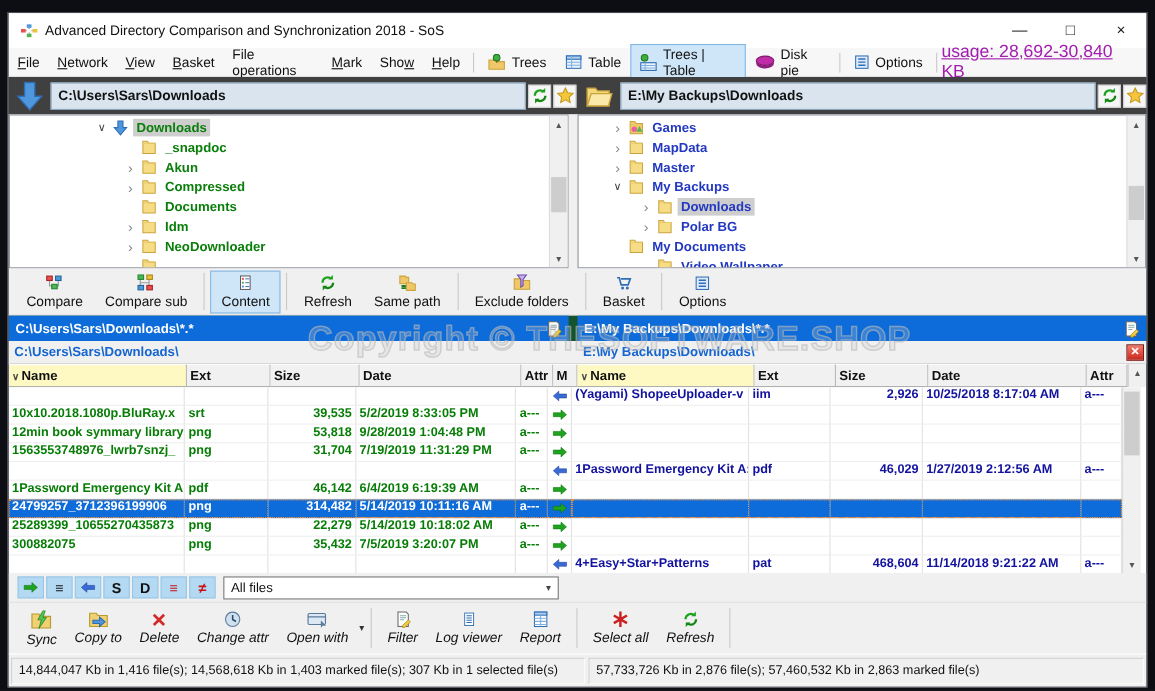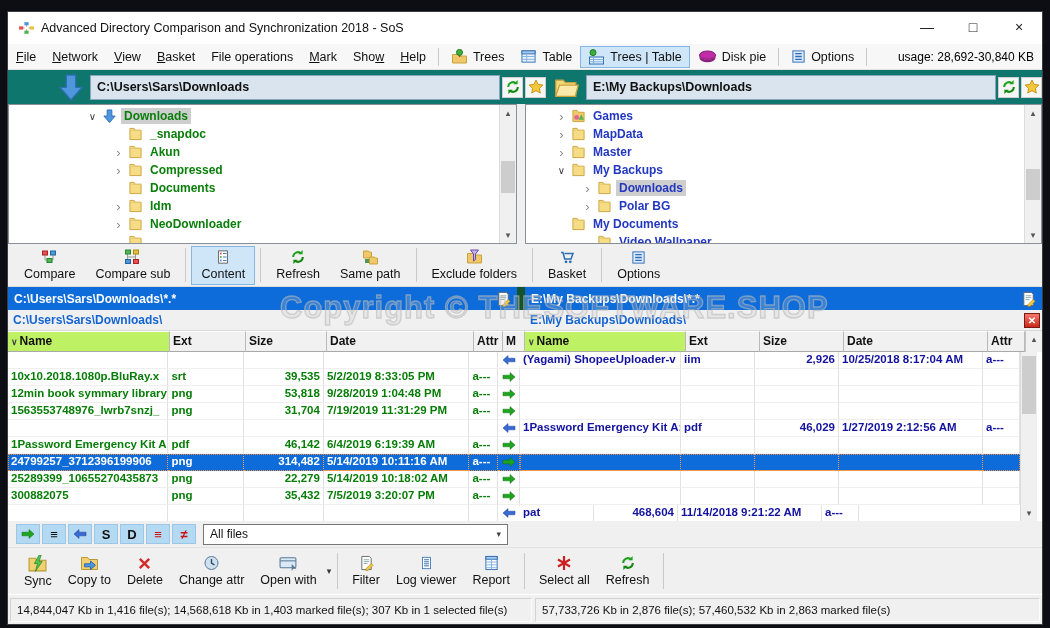--- a/index.html
+++ b/index.html
@@ -12,26 +12,26 @@
   .titlebar .ttl { font-size:12.5px; color:#111; }
   .wincontrols { margin-left:auto; display:flex; height:100%; }
   .wincontrols span { width:46px; text-align:center; line-height:30px; font-size:14px; color:#222; }
 
   
   .menubar { height:26px; background:#f7f7f7; border-bottom:1px solid #e3e3e3; display:flex; align-items:center; font-size:12.5px; flex:0 0 auto; }
   .menubar .mitem { padding:3px 8px; color:#111; }
   .vsep { width:1px; height:18px; background:#c9c9c9; margin:0 4px; }
   .vbtn { display:flex; align-items:center; gap:5px; padding:2px 7px; border:1px solid transparent; font-size:12.5px; color:#111; }
   .vbtn.sel { background:#cfe6f8; border-color:#86b7e2; }
-  .usage { margin-left:auto; font-size:12px; color:#000000; padding-right:8px; }
+  .usage { margin-left:auto; font-size:16px; color:#a21caf; padding-right:8px;text-decoration:underline; }
   .ic { display:inline-flex; align-items:center; justify-content:center; }
   .ic svg { display:block; }
 
   
-  .pathrow { height:34px; display:flex; align-items:flex-end; flex:0 0 auto; background:#0f766e;padding-left:44px; }
+  .pathrow { height:34px; display:flex; align-items:flex-end; flex:0 0 auto; background:#404040; }
   .pathhalf { display:flex; align-items:center; height:100%; }
   .pathhalf.lft { width:517px; } .pathhalf.rgt { width:517px; }
   .bigic { width:38px; display:flex; justify-content:center; }
   .pathinput { flex:1; height:25px; background:#d9e4ee; border:1px solid #8aa6bd; font-size:12.5px; font-weight:bold; color:#111; line-height:23px; padding-left:6px; overflow:hidden; white-space:nowrap; }
   .pbtn { width:21px; height:21px; margin-left:2px; display:flex; align-items:center; justify-content:center; background:#f6f6f6; border:1px solid #cfcfcf; }
 
   
   .treesrow { height:140px; display:flex; flex:0 0 auto; }
   .treepane { background:#fff; border:1px solid #8a8f98; display:flex; overflow:hidden; }
   .treepane.lft { width:509px; } .treesplit { width:8px; background:#f0f0f0; } .treepane.rgt { width:517px; }
@@ -68,43 +68,43 @@
   .subrow { height:21px; display:flex; flex:0 0 auto; background:#f0f0f0; border-bottom:1px solid #d8d8d8; }
   .subpath { font-size:12px; font-weight:bold; color:#1464d2; display:flex; align-items:center; padding-left:5px; overflow:hidden; white-space:nowrap; }
   .subpath.lft { width:509px; } .subgap { width:8px; } .subpath.rgt { width:517px; }
   .closex { margin-left:auto; margin-right:2px; width:16px; height:15px; background:linear-gradient(#f47a6a,#c9271c); border:1px solid #7d1812; color:#fff; font-size:10px; font-weight:bold; line-height:13px; text-align:center; }
 
   
   .tablewrap { flex:1; display:flex; flex-direction:column; overflow:hidden; }
   .theads { height:21px; display:flex; flex:0 0 auto; }
   .tbodys { flex:1; display:flex; overflow:hidden; background:#fff; }
   .tpane { display:flex; flex-direction:column; overflow:hidden; }
-  .tpane.lft { width:512px;border-radius:19px; } .tpane.rgt { width:500px; }
+  .tpane.lft { width:512px; } .tpane.rgt { width:500px; }
   .hrow,.frow { display:flex; flex:0 0 auto; }
   .hcell { height:21px; background:#f1f1f1; border-right:1px solid #b9b9b9; border-bottom:1px solid #a9a9a9; border-top:1px solid #fdfdfd; font-size:12px; font-weight:bold; color:#111; padding:2px 3px 0 3px; overflow:hidden; white-space:nowrap; }
-  .hcell.sorted { background:#bef264; }
+  .hcell.sorted { background:#fef9c3; }
   .sortmark { font-size:9px; color:#444; margin-right:2px; }
   .frow { height:17px; }
   .fcell { border-right:1px solid #e2e2e2; border-bottom:1px solid #efefef; font-size:11.5px; font-weight:bold; padding:1px 3px 0 3px; overflow:hidden; white-space:nowrap; }
   .fcell.num { text-align:right; }
   .fcell.green { color:#077d07; } .fcell.blue { color:#12129e; }
   .fcell.mcol { display:flex; align-items:center; justify-content:center; padding:0; }
   .frow.sel .fcell { background:#0d6cd9; color:#fff; border-right:1px dotted #f0a050; border-bottom:1px dotted #f0a050; }
   .frow.sel { outline:1px dotted #ee9040; outline-offset:-1px; }
   .tbodyscroll { width:17px; background:#f0f0f0; border-left:1px solid #dcdcdc; display:flex; flex-direction:column; }
 
   
   .filterrow { height:26px; background:#f0f0f0; display:flex; align-items:center; padding-left:8px; flex:0 0 auto; }
   .ftile { width:24px; height:20px; background:#b3d9f3; border:1px solid #9bc6e6; margin-right:2px; display:flex; align-items:center; justify-content:center; font-size:13px; font-weight:bold; }
   .combo { width:305px; height:21px; background:#fff; border:1px solid #767676; margin-left:5px; font-size:12px; color:#111; display:flex; align-items:center; padding:0 6px; }
   .combo .chev { margin-left:auto; font-size:9px; color:#444; }
 
   
   .btoolbar { height:47px; background:#f0f0f0; border-top:1px solid #e0e0e0; display:flex; align-items:center; padding-left:8px; flex:0 0 auto; }
-  .bbtn { display:flex; flex-direction:column; align-items:center; justify-content:center; gap:2px; padding:2px 8px; height:43px; }
+  .bbtn { display:flex; flex-direction:column; align-items:center; justify-content:center; gap:2px; padding:2px 8px; height:43px;font-style:italic; }
   .bbtn .blabel { font-size:12.5px; color:#111; white-space:nowrap; }
   .bsep { width:1px; height:36px; background:#c9c9c9; margin:0 6px; }
   .caret { font-size:9px; color:#333; margin-left:2px; align-self:center; }
   .openwithwrap { display:flex; align-items:center; }
 
   
   .statusbar { height:30px; background:#f0f0f0; border-top:1px solid #fff; display:flex; align-items:center; padding:2px; flex:0 0 auto; }
   .spanel { height:24px; border:1px solid; border-color:#d3d3d3 #fbfbfb #fbfbfb #d3d3d3; font-size:11.5px; color:#111; display:flex; align-items:center; padding:0 6px; white-space:nowrap; overflow:hidden; }
   .spanel.lft { width:522px; margin-right:3px; } .spanel.rgt { flex:1; }
 
@@ -799,20 +799,21 @@
       <span class="fcell blue" style="width:37px"></span>
     </div>
           <div class="frow">
       <span class="fcell blue" style="width:161px"></span>
       <span class="fcell blue" style="width:74px"></span>
       <span class="fcell blue num" style="width:84px"></span>
       <span class="fcell blue" style="width:144px"></span>
       <span class="fcell blue" style="width:37px"></span>
     </div>
           <div class="frow">
+      <span class="fcell blue" style="width:161px">4+Easy+Star+Patterns</span>
       <span class="fcell blue" style="width:74px">pat</span>
       <span class="fcell blue num" style="width:84px">468,604</span>
       <span class="fcell blue" style="width:144px">11/14/2018 9:21:22 AM</span>
       <span class="fcell blue" style="width:37px">a---</span>
     </div>
         </div>
       <div class="tbodyscroll">
         <div class="strack" style="flex:1;position:relative;">
             <div class="sthumb" style="position:absolute;left:1px;right:1px;top:4px;height:58px;background:#cdcdcd;"></div>
           </div>

